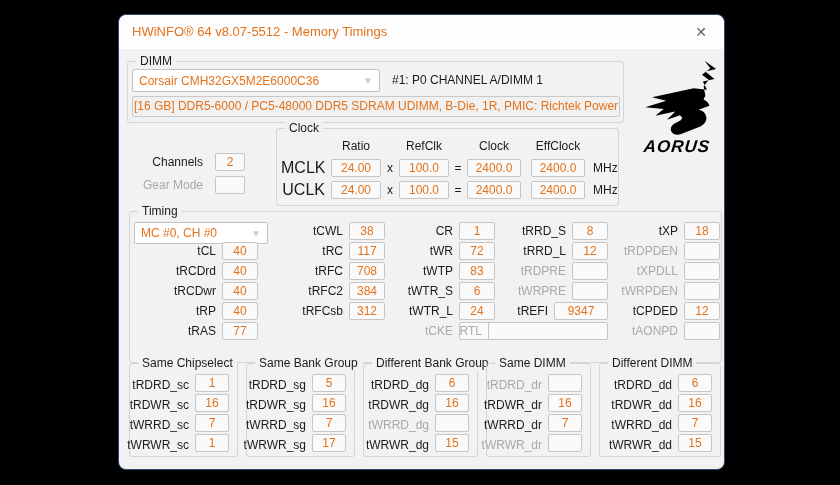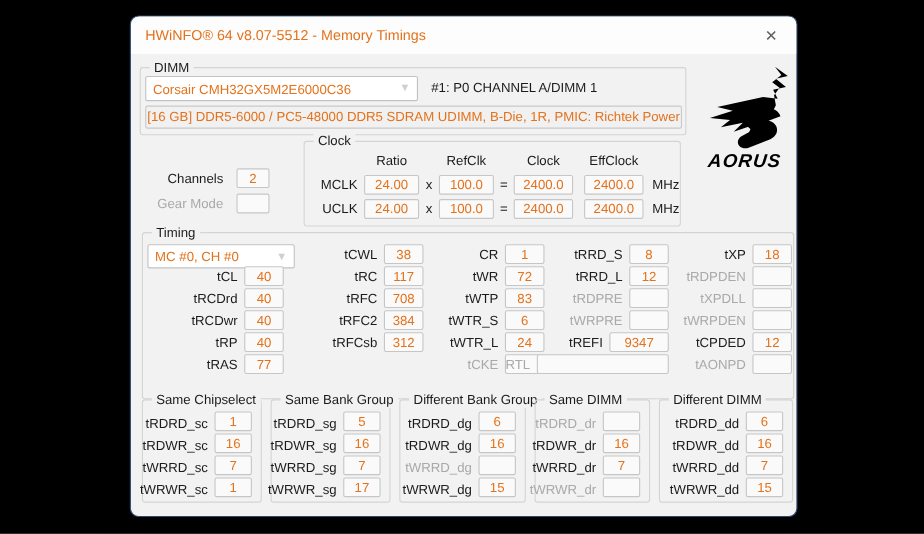--- a/index.html
+++ b/index.html
@@ -35,21 +35,21 @@
            border:1px solid #c9c9c9;border-radius:2px;box-sizing:border-box;color:#e4721b;
            font-size:12px;text-align:center;line-height:19px;white-space:nowrap;overflow:hidden;}
   
   .logo{position:absolute;left:508px;top:44px;width:100px;height:106px;text-align:center;}
   .logo svg{display:block;margin:0 auto;}
   .logo-text{font-size:17px;font-weight:700;font-style:italic;letter-spacing:1px;color:#000;
              transform:skewX(-6deg);margin-top:-2px;}
   
   .gb-clock{left:157px;top:113px;width:343px;height:78px;padding:8px 12px 0 4px;}
   .crow{display:flex;align-items:center;height:18px;margin-bottom:4px;}
-  .c-lbl{width:44px;text-align:right;margin-right:6px;font-size:12px;color:#1b1b1b;flex:none;}
+  .c-lbl{width:44px;text-align:right;margin-right:6px;font-size:16px;color:#1b1b1b;flex:none;}
   .c-box{width:50px;flex:none;}
   .c-box2{width:54px;flex:none;}
   .c-op{width:18px;text-align:center;font-size:12px;color:#1b1b1b;flex:none;}
   .c-gap{width:10px;flex:none;}
   .c-unit{width:36px;padding-left:8px;font-size:12px;color:#1b1b1b;flex:none;text-align:left;}
   .hd{text-align:center;font-size:12px;color:#1b1b1b;background:none;border:none;}
   
   .ch-label{position:absolute;left:10px;top:140px;width:74px;text-align:right;font-size:12px;color:#1b1b1b;}
   .ch-box{position:absolute;left:96px;top:138px;width:30px;}
   .gm-label{position:absolute;left:10px;top:163px;width:74px;text-align:right;font-size:12px;}

